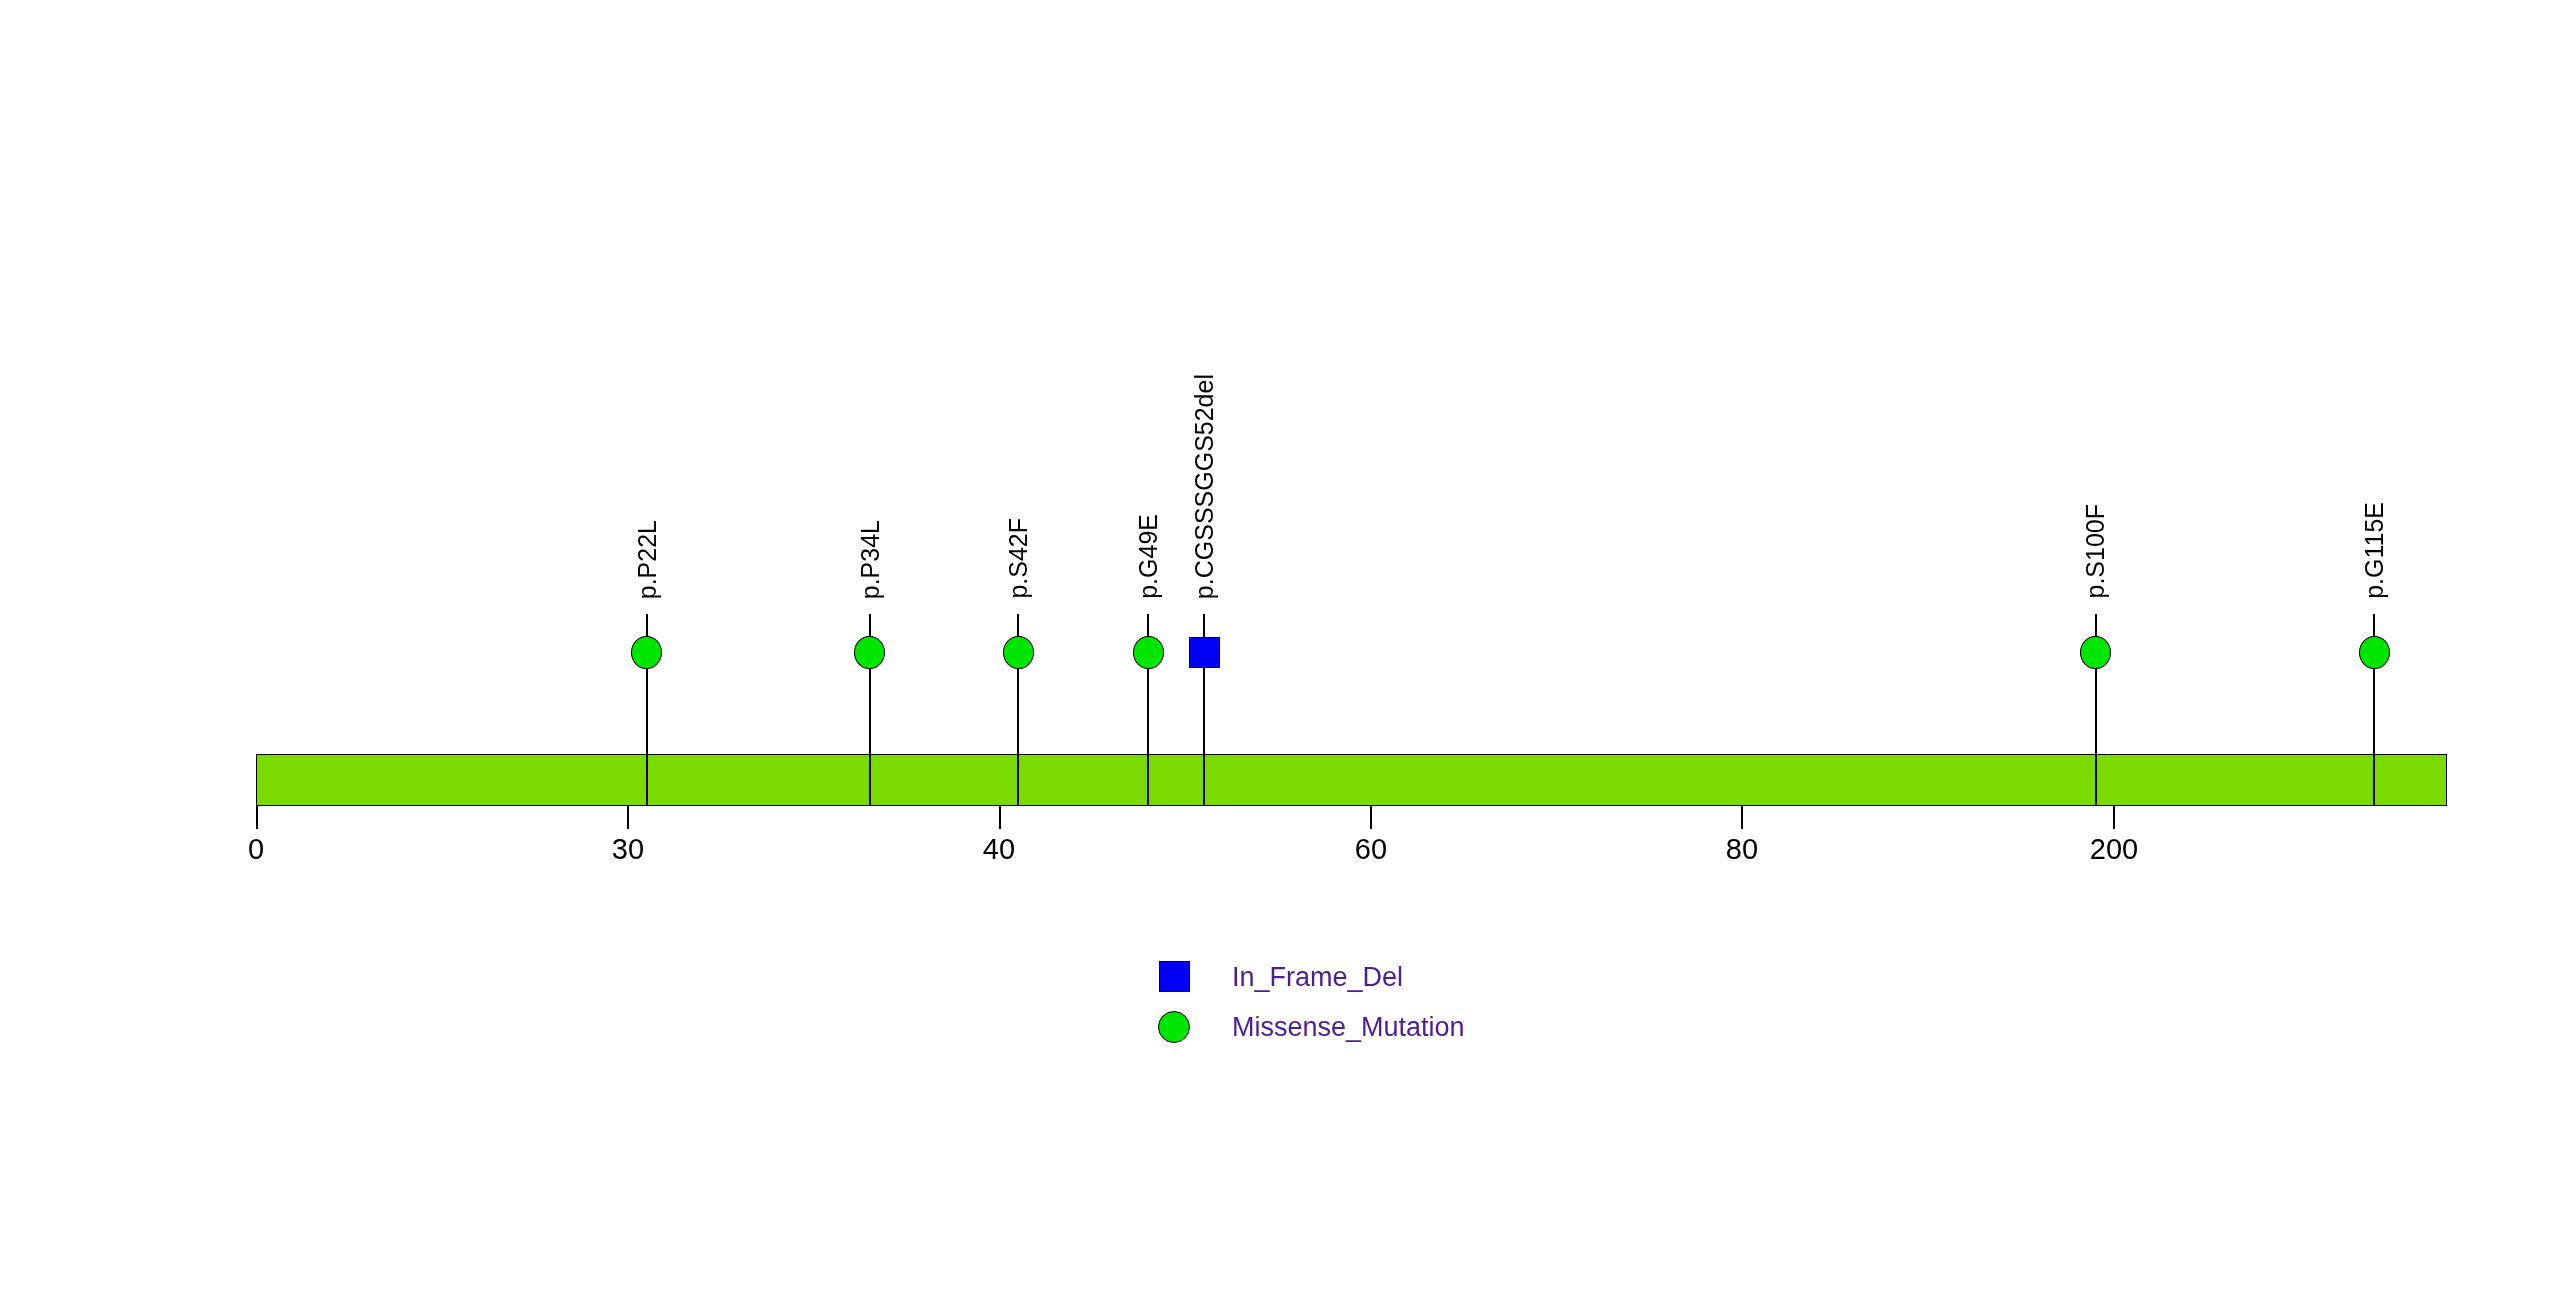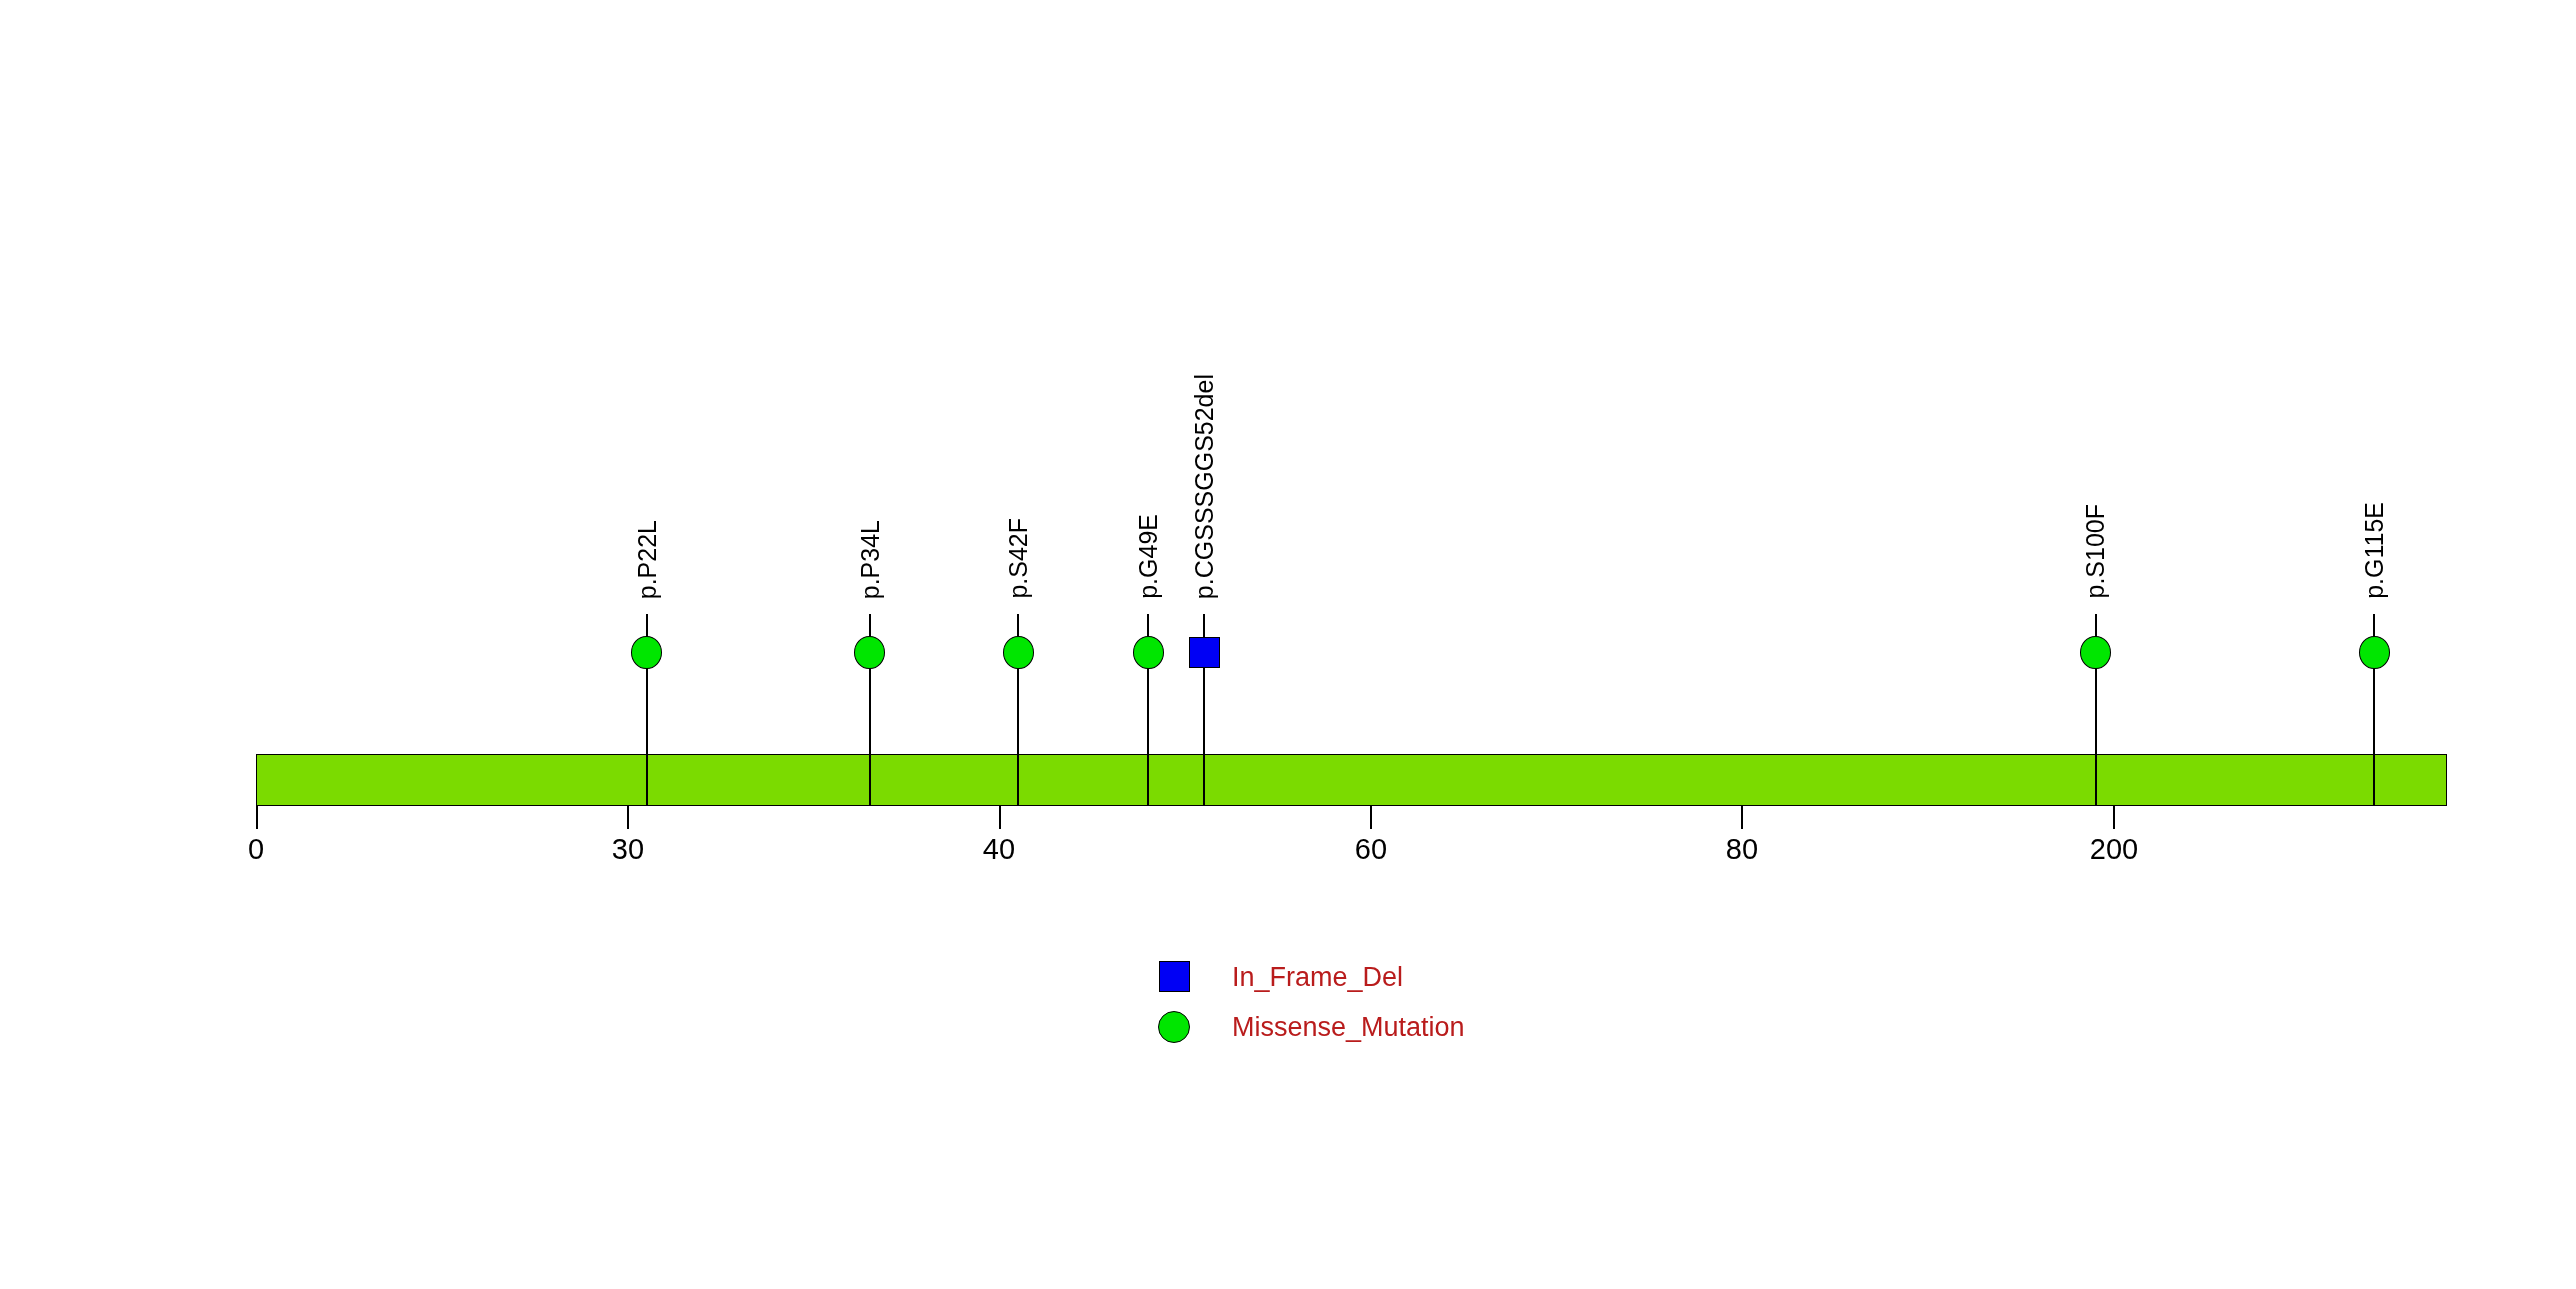--- a/index.html
+++ b/index.html
@@ -54,21 +54,21 @@
   .legend-marker{
     position:absolute;
     box-sizing:border-box;
     border:1.5px solid #000000;
   }
   .legend-marker.circle{border-radius:50%;}
   .legend-label{
     position:absolute;
     font-size:27px;
     line-height:32px;
-    color:#b91c1c;
+    color:#4c1d95;
     white-space:nowrap;
   }
 </style>
 </head>
 <body>
 
 <div class="canvas">
 
   <div id="backbone" class="backbone" style="left: 256px; top: 754px; width: 2191px; height: 52px; background: rgb(123, 219, 0);"></div>
 

